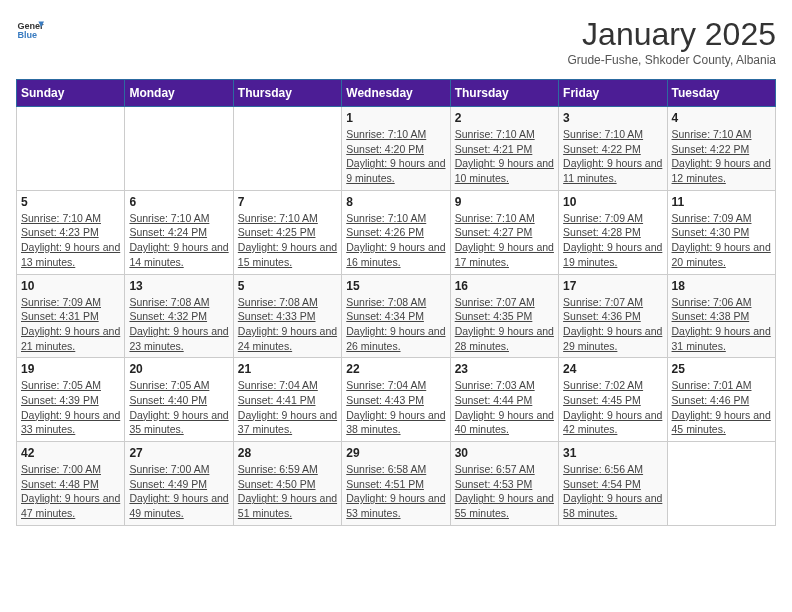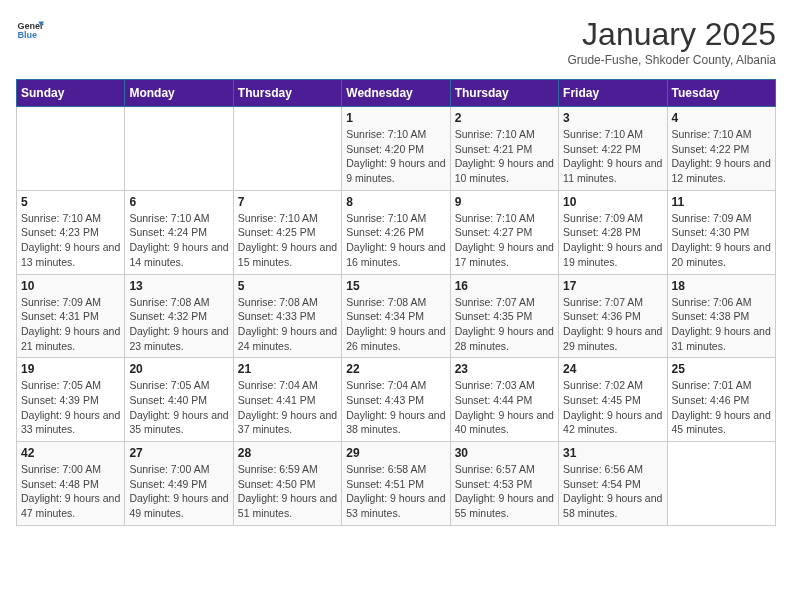--- a/index.html
+++ b/index.html
@@ -64,20 +64,21 @@
     .day-number {
       font-weight: bold;
       font-size: 12px;
       margin-bottom: 2px;
       color: #222;
     }
     .day-info {
       color: #444;
       font-size: 10.5px;
       line-height: 1.4;
+      text-decoration: underline;
     }
     .empty-cell {
       background: #fff !important;
     }
   </style>
 </head>
 <body>
 
 <div class="header">
   <div class="logo">

